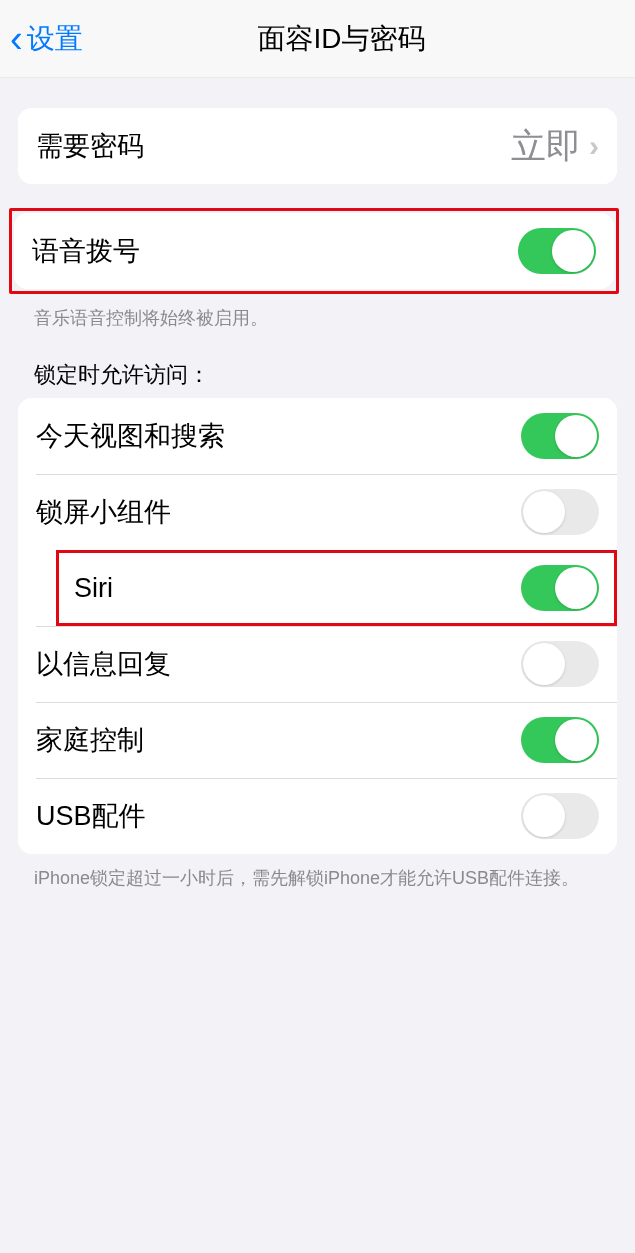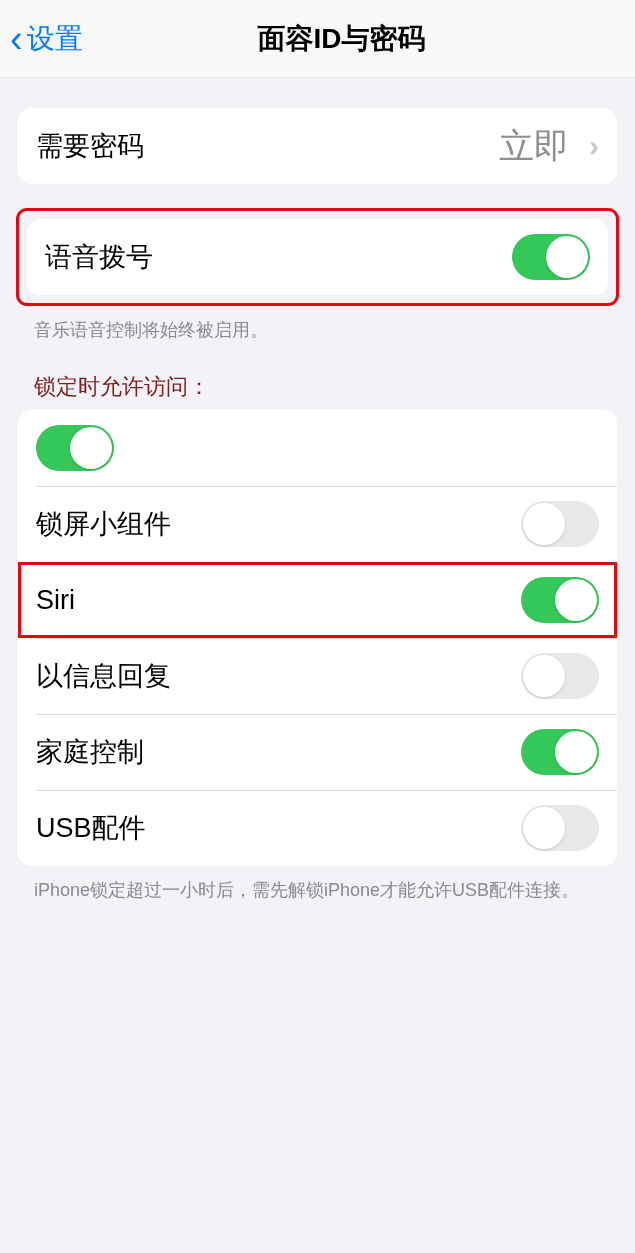--- a/index.html
+++ b/index.html
@@ -35,42 +35,41 @@
       font-size: 38px;
       font-weight: 500;
       line-height: 1;
     }
     .nav-title {
       position: absolute;
       left: 12px;
       right: 0;
       text-align: center;
       font-size: 28px;
-      font-weight: 700;
+      font-weight: 400;
       color: #000;
       pointer-events: none;
       margin-left: 36px;
     }
     .content {
       padding: 0;
     }
     .group {
       margin: 30px 18px 0 18px;
       background: #fff;
       border-radius: 14px;
       overflow: hidden;
     }
     .row {
       display: flex;
       align-items: center;
       padding: 0 18px;
       min-height: 76px;
       position: relative;
       background: #fff;
-      gap: 12px;
     }
     .row + .row::before {
       content: "";
       position: absolute;
       left: 18px;
       right: 0;
       top: 0;
       height: 1px;
       background: rgba(60,60,67,0.18);
     }
@@ -118,37 +117,38 @@
       left: 2px;
     }
     .footer-text {
       font-size: 18px;
       color: #8a8a8e;
       padding: 12px 34px 0 34px;
       line-height: 1.35;
     }
     .header-text {
       font-size: 22px;
-      color: #7f1d1d;
+      color: #000000;
       padding: 30px 34px 8px 34px;
     }
     .highlight-box {
       border: 3px solid #e30613;
-      border-radius: 11px;
-      margin: 24px 16px 0 16px;
-      padding: 8px;
+      border-radius: 2px;
+      margin: 24px 16px 0 9px;
+      padding: 2px;
     }
     .highlight-box .group {
       margin: 0;
     }
     
     .row.highlighted-inner {
       outline: 3px solid #e30613;
       outline-offset: -3px;
       z-index: 2;
+      margin-left: 38px;
     }
   </style>
 </head>
 <body>
 
 <div class="nav-bar">
   <div class="back-button">
     <span class="back-chevron">‹</span>
     <span>设置</span>
   </div>
@@ -175,20 +175,21 @@
       </div>
     </div>
   </div>
   <div class="footer-text">音乐语音控制将始终被启用。</div>
 
   <div class="header-text">锁定时允许访问：</div>
 
   <div class="group" style="margin-top:0;" id="lock-access-list">
 
   <div class="row">
+        <div class="row-label">今天视图和搜索</div>
         <div class="toggle toggle-on">
           <div class="knob"></div>
         </div>
       </div>
       <div class="row">
         <div class="row-label">锁屏小组件</div>
         <div class="toggle toggle-off">
           <div class="knob"></div>
         </div>
       </div>

